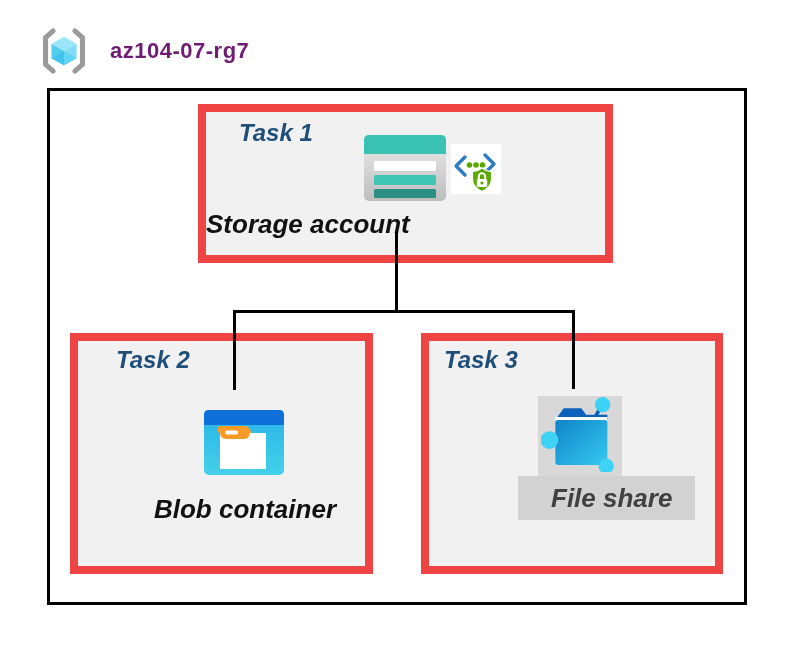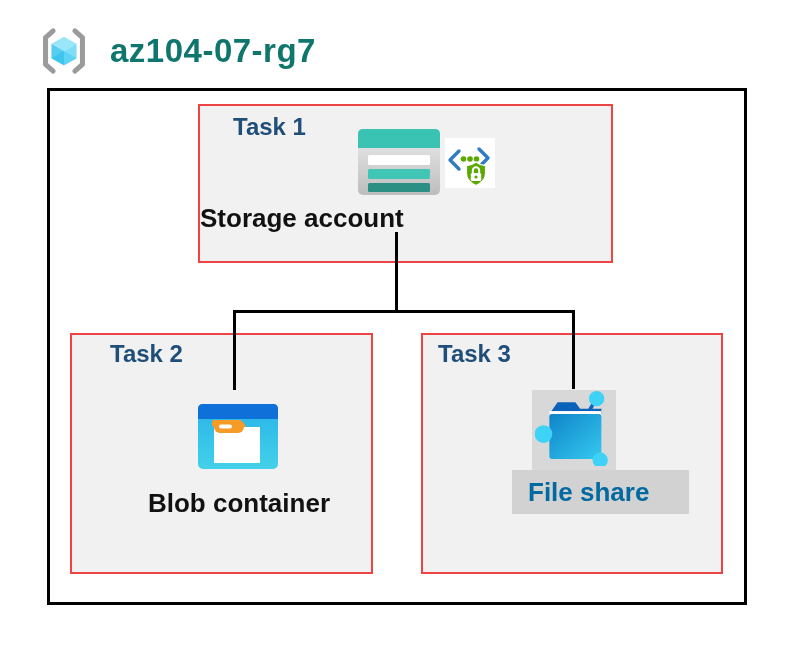--- a/index.html
+++ b/index.html
@@ -2,28 +2,28 @@
 <html><head>
 <meta charset="utf-8">
 <style>
   html,body{margin:0;padding:0;background:#ffffff;}
   body{font-family:"Liberation Sans", sans-serif;}
   .canvas{position:relative;width:788px;height:647px;background:#ffffff;overflow:hidden;}
 
   
   .rg-header{position:absolute;left:38px;top:22px;display:flex;align-items:center;}
   .rg-icon{width:52px;height:58px;}
-  .rg-title{margin-left:20px;font-size:33px;font-weight:bold;color:#0f766e;letter-spacing:0.5px;}
+  .rg-title{margin-left:20px;font-size:22px;font-weight:bold;color:#701a75;letter-spacing:0.5px;}
 
   
   .outer-box{position:absolute;left:47px;top:88px;width:700px;height:517px;
              border:3px solid #000;background:#ffffff;box-sizing:border-box;}
 
   
-  .task-box{position:absolute;border:2px solid #ef4444;background:#f1f1f1;box-sizing:border-box;}
+  .task-box{position:absolute;border:8px solid #ef4444;background:#f1f1f1;box-sizing:border-box;font-style:italic;}
   .task1{left:198px;top:104px;width:415px;height:159px;}
   .task2{left:70px;top:333px;width:303px;height:241px;}
   .task3{left:421px;top:333px;width:302px;height:241px;}
   .task-label{position:absolute;font-size:24px;font-weight:bold;color:#1f4e79;}
   .task1 .task-label{left:33px;top:7px;}
   .task2 .task-label{left:14px;top:5px;margin-left:24px;}
   .task3 .task-label{left:15px;top:5px;}
 
   .resource-label{position:absolute;font-size:26px;font-weight:bold;color:#111111;white-space:nowrap;}
   .task1 .resource-label{left:0;top:97px;width:390px;text-align:left;}
@@ -32,21 +32,21 @@
   
   .storage-icon{position:absolute;left:158px;top:23px;}
   .sas-tile{position:absolute;left:245px;top:32px;width:50px;height:50px;background:#ffffff;}
 
   
   .blob-icon{position:absolute;left:126px;top:69px;}
 
   
   .fs-patch{position:absolute;left:109px;top:55px;width:84px;height:80px;background:#d8d8d8;}
   .fs-labelbg{position:absolute;left:89px;top:135px;width:177px;height:44px;background:#d2d2d2;}
-  .fs-labelbg .fs-text{display:block;padding-left:16px;line-height:44px;font-size:26px;font-weight:bold;color:#0369a1;white-space:nowrap;}
+  .fs-labelbg .fs-text{display:block;padding-left:33px;line-height:44px;font-size:26px;font-weight:bold;color:#404040;white-space:nowrap;}
   .fs-icon{position:absolute;left:112px;top:53px;}
 
   
   .line{position:absolute;background:#000000;}
   .line-v1{left:395px;top:232px;width:3px;height:80px;}
   .line-h {left:233px;top:310px;width:342px;height:3px;}
   .line-v2{left:233px;top:310px;width:3px;height:80px;}
   .line-v3{left:572px;top:310px;width:3px;height:79px;}
 </style>
 </head>

